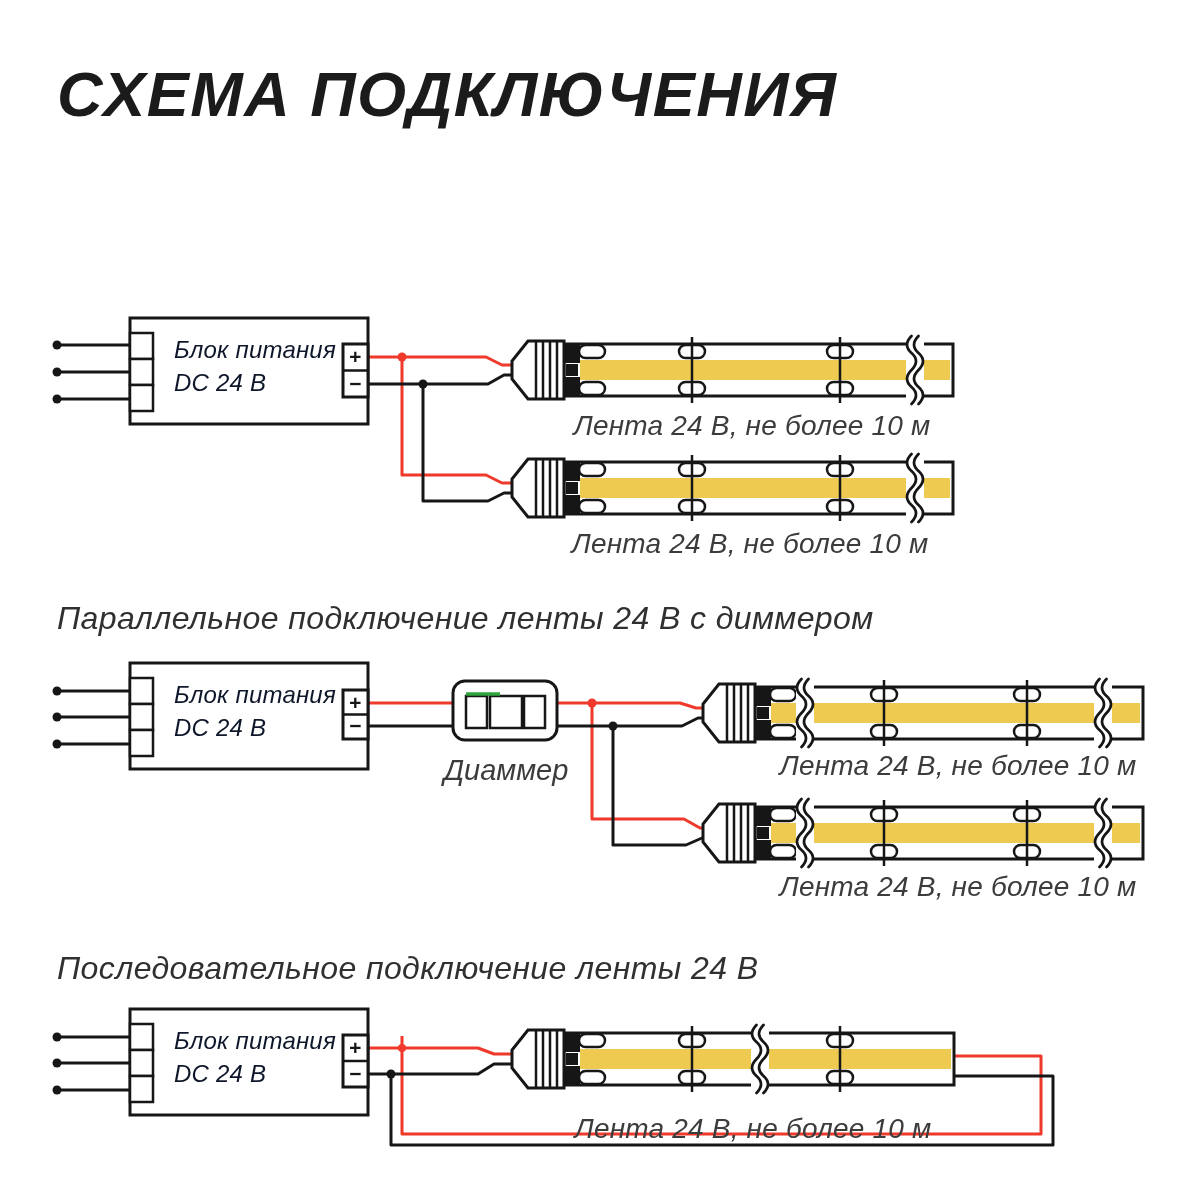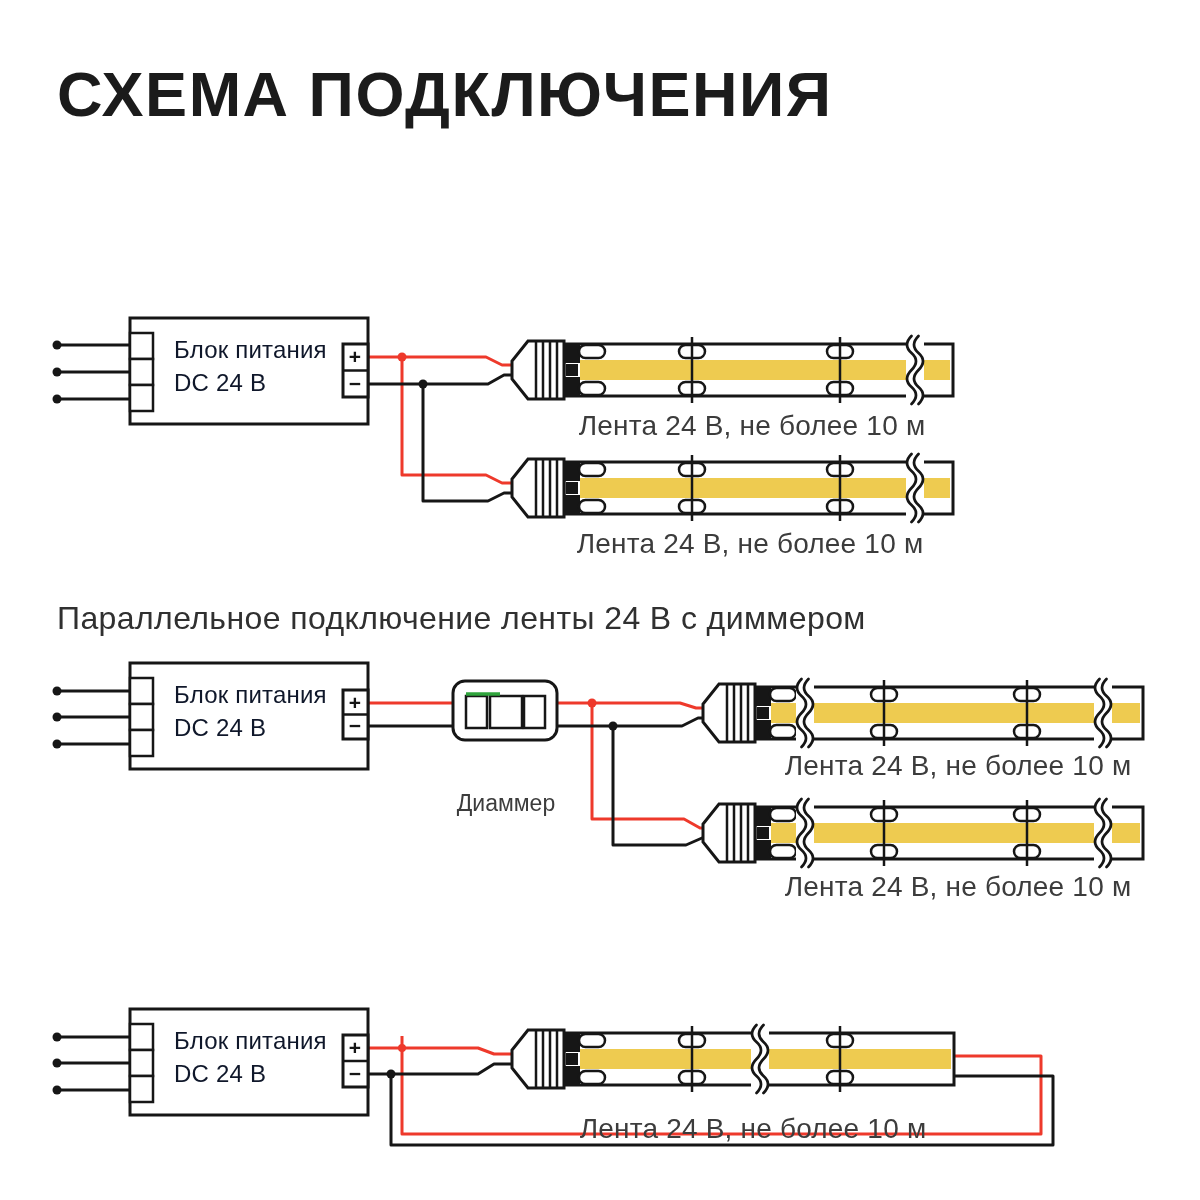--- a/index.html
+++ b/index.html
@@ -3,41 +3,41 @@
 <meta charset="utf-8">
 <style>
   :root{
     --ink:#161616; --wire-positive:#ee392b; --strip-yellow:#eecb50;
     --dimmer-green:#2fa43c; --title-color:#1b1b1b; --heading-color:#303030;
     --label-color:#3c3c3c; --background:#ffffff;
   }
   *{margin:0;padding:0;box-sizing:border-box;}
   html,body{width:1200px;height:1200px;background:var(--background);
     font-family:"Liberation Sans",sans-serif;overflow:hidden;}
-  .stage{position:relative;width:1096px;height:1200px;}
+  .stage{position:relative;width:1096px;height:1200px;font-style:italic;}
   svg.linework{position:absolute;left:0;top:0;}
   .ink-line{stroke:var(--ink);stroke-width:3;fill:none;stroke-linejoin:round;}
   .thin-line{stroke:var(--ink);stroke-width:2.5;fill:none;}
   .pos-line{stroke:var(--wire-positive);stroke-width:3;fill:none;stroke-linejoin:round;}
   .box{fill:#fff;stroke:var(--ink);stroke-width:3;}
   .box-thin{fill:#fff;stroke:var(--ink);stroke-width:2.5;}
   .fill-ink{fill:var(--ink);stroke:none;}
   .pad{fill:#fff;stroke:var(--ink);stroke-width:2.5;}
   .yellow{fill:var(--strip-yellow);stroke:none;}
   .dot-pos{fill:var(--wire-positive);stroke:none;}
   .dot-neg{fill:var(--ink);stroke:none;}
   .green-line{stroke:var(--dimmer-green);stroke-width:3.5;fill:none;}
   .blank{fill:#fff;stroke:none;}
   .txt{position:absolute;color:var(--label-color);white-space:nowrap;}
   .page-title{left:57px;top:56px;font-size:63px;line-height:76px;font-weight:700;
     letter-spacing:1.5px;color:var(--title-color);}
   .section-heading{font-size:32px;font-weight:400;color:var(--heading-color);letter-spacing:.4px;}
   .psu-label{left:174px;font-size:24px;line-height:33px;color:#0f172a;letter-spacing:.2px;}
   .strip-label{font-size:28px;transform:translateX(-50%);letter-spacing:.2px;}
-  .dimmer-label{font-size:23px;transform:translateX(-50%);margin-top:36px;}
+  .dimmer-label{font-size:29px;transform:translateX(-50%);}
   .term-sign{position:absolute;width:26px;height:26px;display:flex;align-items:center;
     justify-content:center;font-size:21px;font-weight:700;color:var(--ink);
     transform:translate(-50%,-50%);}
 </style>
 </head>
 <body>
 
 <div class="stage">
 
   <svg class="linework" width="1200" height="1200" viewBox="0 0 1200 1200">
@@ -193,20 +193,21 @@
       <use href="#squig" x="760" y="1059"></use>
       <use href="#cut" x="840" y="1059"></use>
     </g>
   </svg>
 
   <div class="txt page-title">
     <div>СХЕМА ПОДКЛЮЧЕНИЯ</div>
   </div>
 
   <div class="txt section-heading" style="left:57px;top:600px">Параллельное подключение ленты 24 В с диммером</div>
+  <div class="txt section-heading" style="left:57px;top:950px">Последовательное подключение ленты 24 В</div>
 
   <div class="txt psu-label" style="top:333px">
     <div>Блок питания</div>
     <div>DC 24 В</div>
   </div>
   <div class="txt psu-label" style="top:678px">
     <div>Блок питания</div>
     <div>DC 24 В</div>
   </div>
   <div class="txt psu-label" style="top:1024px">

